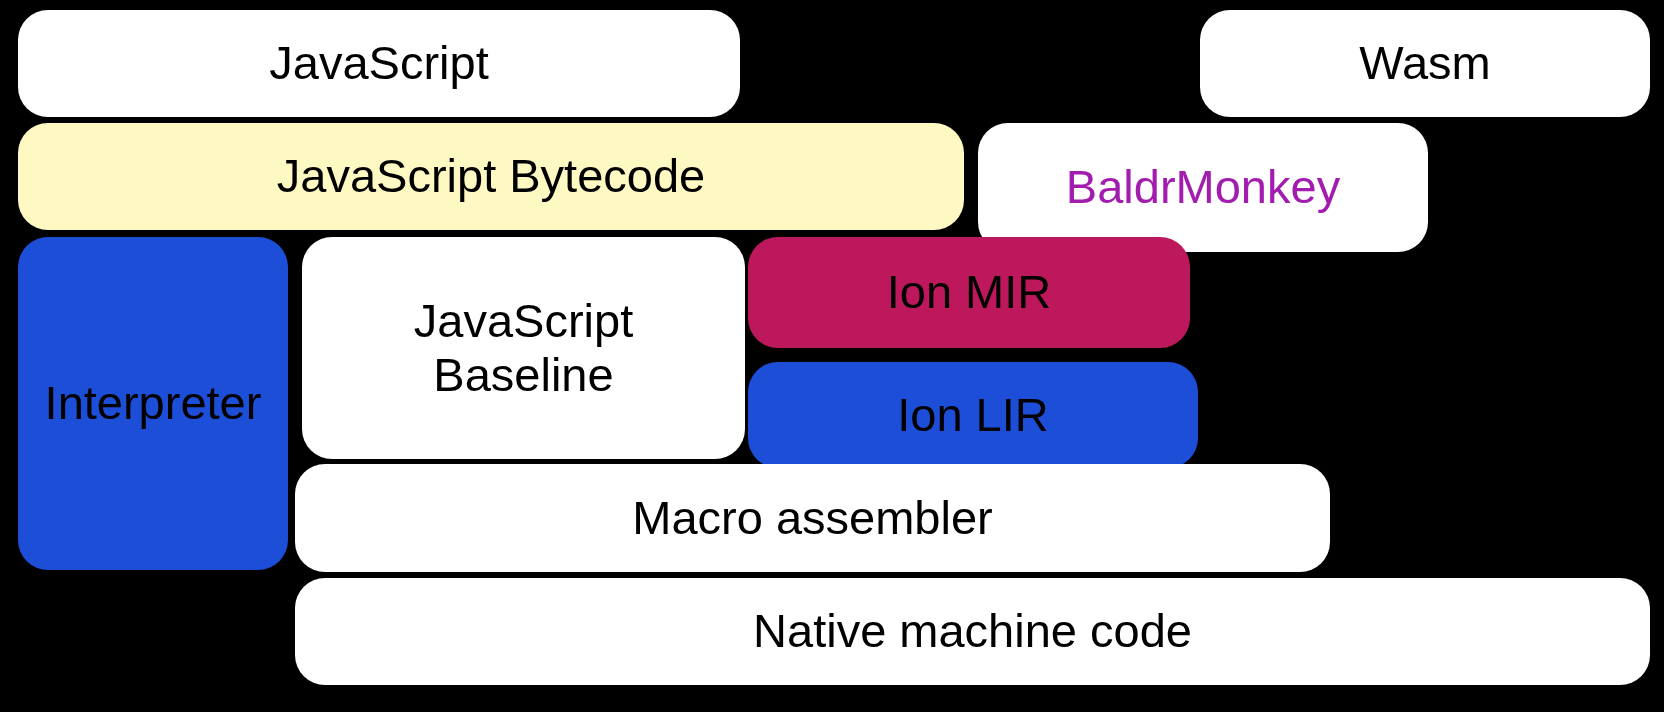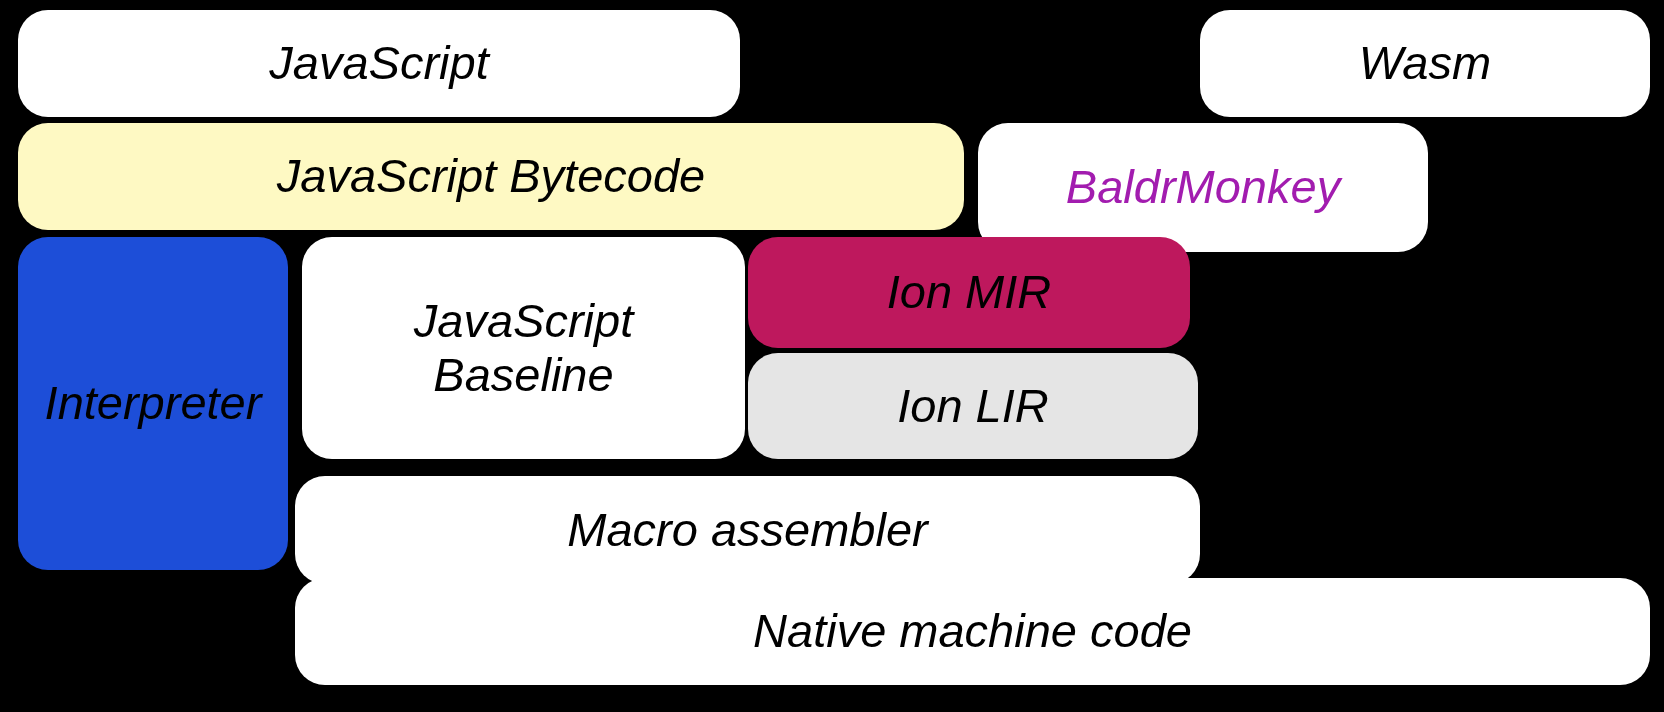--- a/index.html
+++ b/index.html
@@ -29,21 +29,21 @@
     box-sizing: border-box;
   }
   .node span {
     display: block;
     white-space: nowrap;
   }
 </style>
 </head>
 <body>
 
-<div class="canvas" style="background-color: rgb(0, 0, 0); font-style: italic;">
+<div class="canvas" style="background-color: rgb(0, 0, 0);">
 
   <div class="node" style="left: 18px; top: 10px; width: 722px; height: 107px; background-color: rgb(255, 255, 255); color: rgb(0, 0, 0);">
     <span>JavaScript</span>
   </div>
 
 
   <div class="node" style="left: 1200px; top: 10px; width: 450px; height: 107px; background-color: rgb(255, 255, 255); color: rgb(0, 0, 0);">
     <span>Wasm</span>
   </div>
 
@@ -61,26 +61,26 @@
 
   <div class="node" style="left: 302px; top: 237px; width: 443px; height: 222px; background-color: rgb(255, 255, 255); color: rgb(0, 0, 0);">
     <span>JavaScript</span>
     <span>Baseline</span>
   </div>
 
   <div class="node" style="left: 748px; top: 237px; width: 442px; height: 111px; background-color: #be185d; color: rgb(0, 0, 0);">
     <span>Ion MIR</span>
   </div>
 
-  <div class="node" style="left: 748px; top: 353px; width: 450px; height: 106px; background-color: #e5e5e5; color: rgb(0, 0, 0);">
+  <div class="node" style="left: 748px; top: 362px; width: 450px; height: 106px; background-color: #1d4ed8; color: rgb(0, 0, 0);">
     <span>Ion LIR</span>
   </div>
 
 
-  <div class="node" style="left: 295px; top: 476px; width: 905px; height: 108px; background-color: rgb(255, 255, 255); color: rgb(0, 0, 0);">
+  <div class="node" style="left: 295px; top: 464px; width: 1035px; height: 108px; background-color: rgb(255, 255, 255); color: rgb(0, 0, 0);">
     <span>Macro assembler</span>
   </div>
 
   <div class="node" style="left: 295px; top: 578px; width: 1355px; height: 107px; background-color: rgb(255, 255, 255); color: rgb(0, 0, 0);">
     <span>Native machine code</span>
   </div>
 
 </div>
 
 </body></html>

